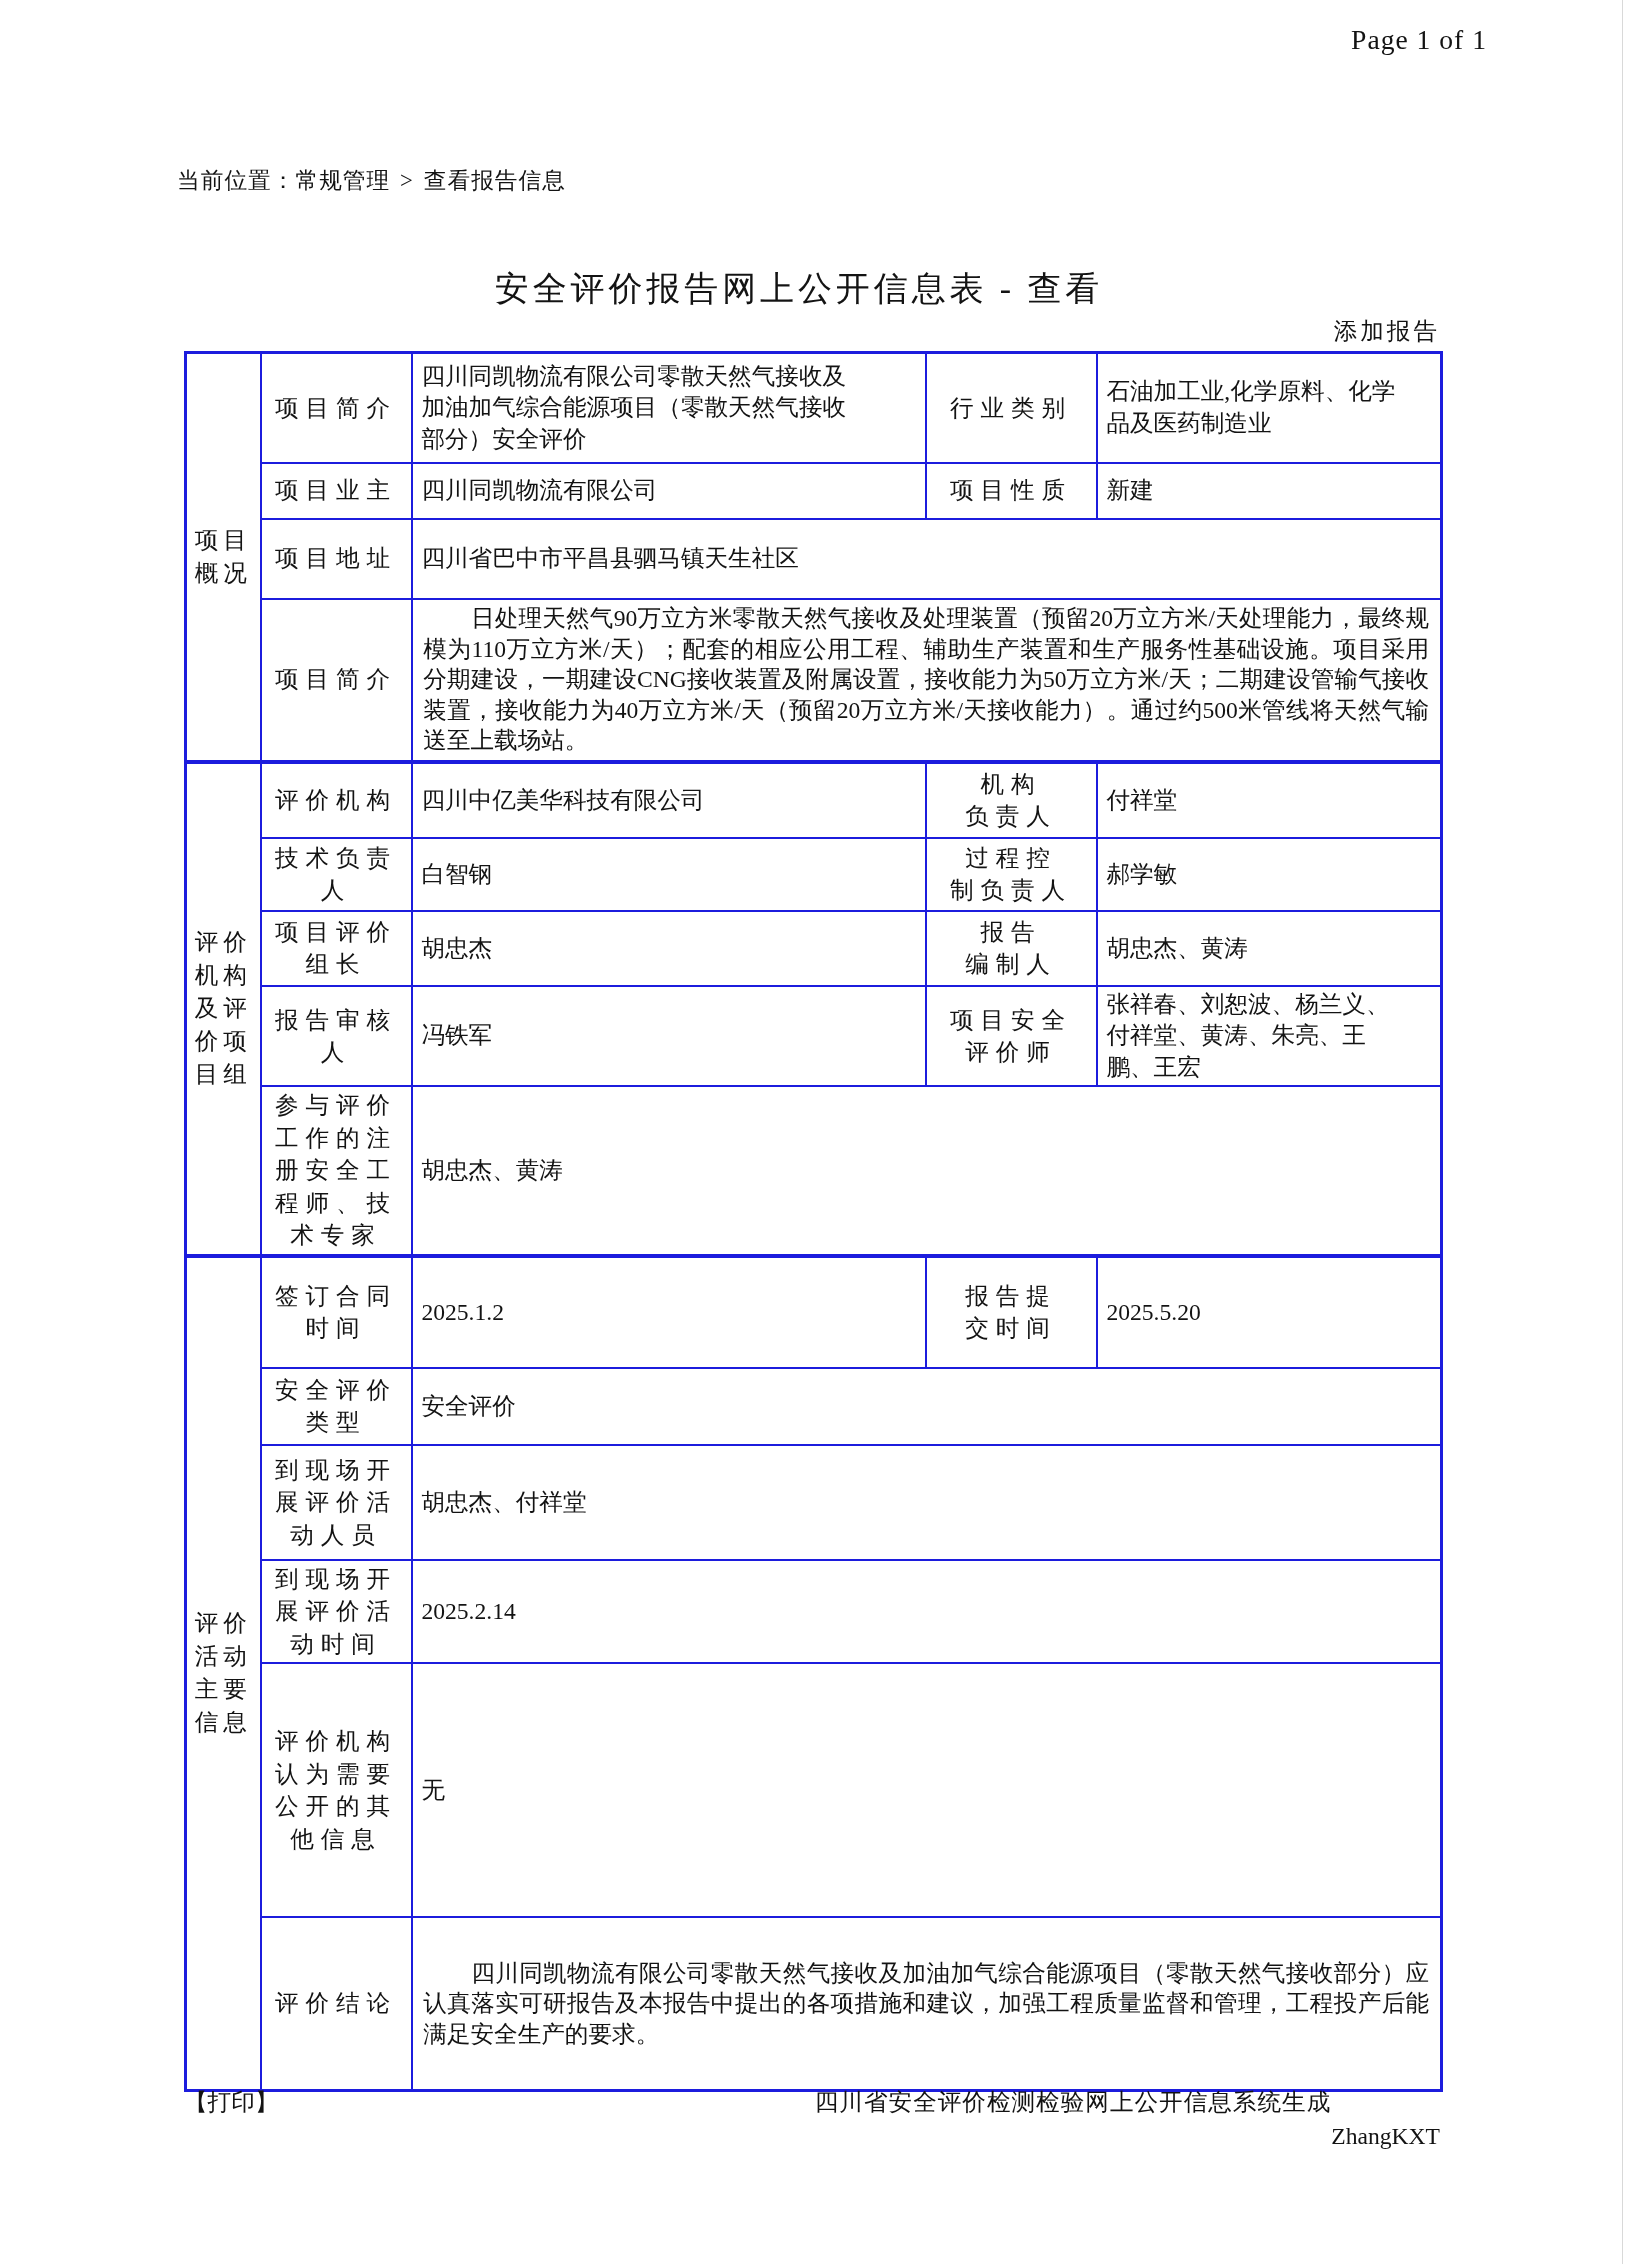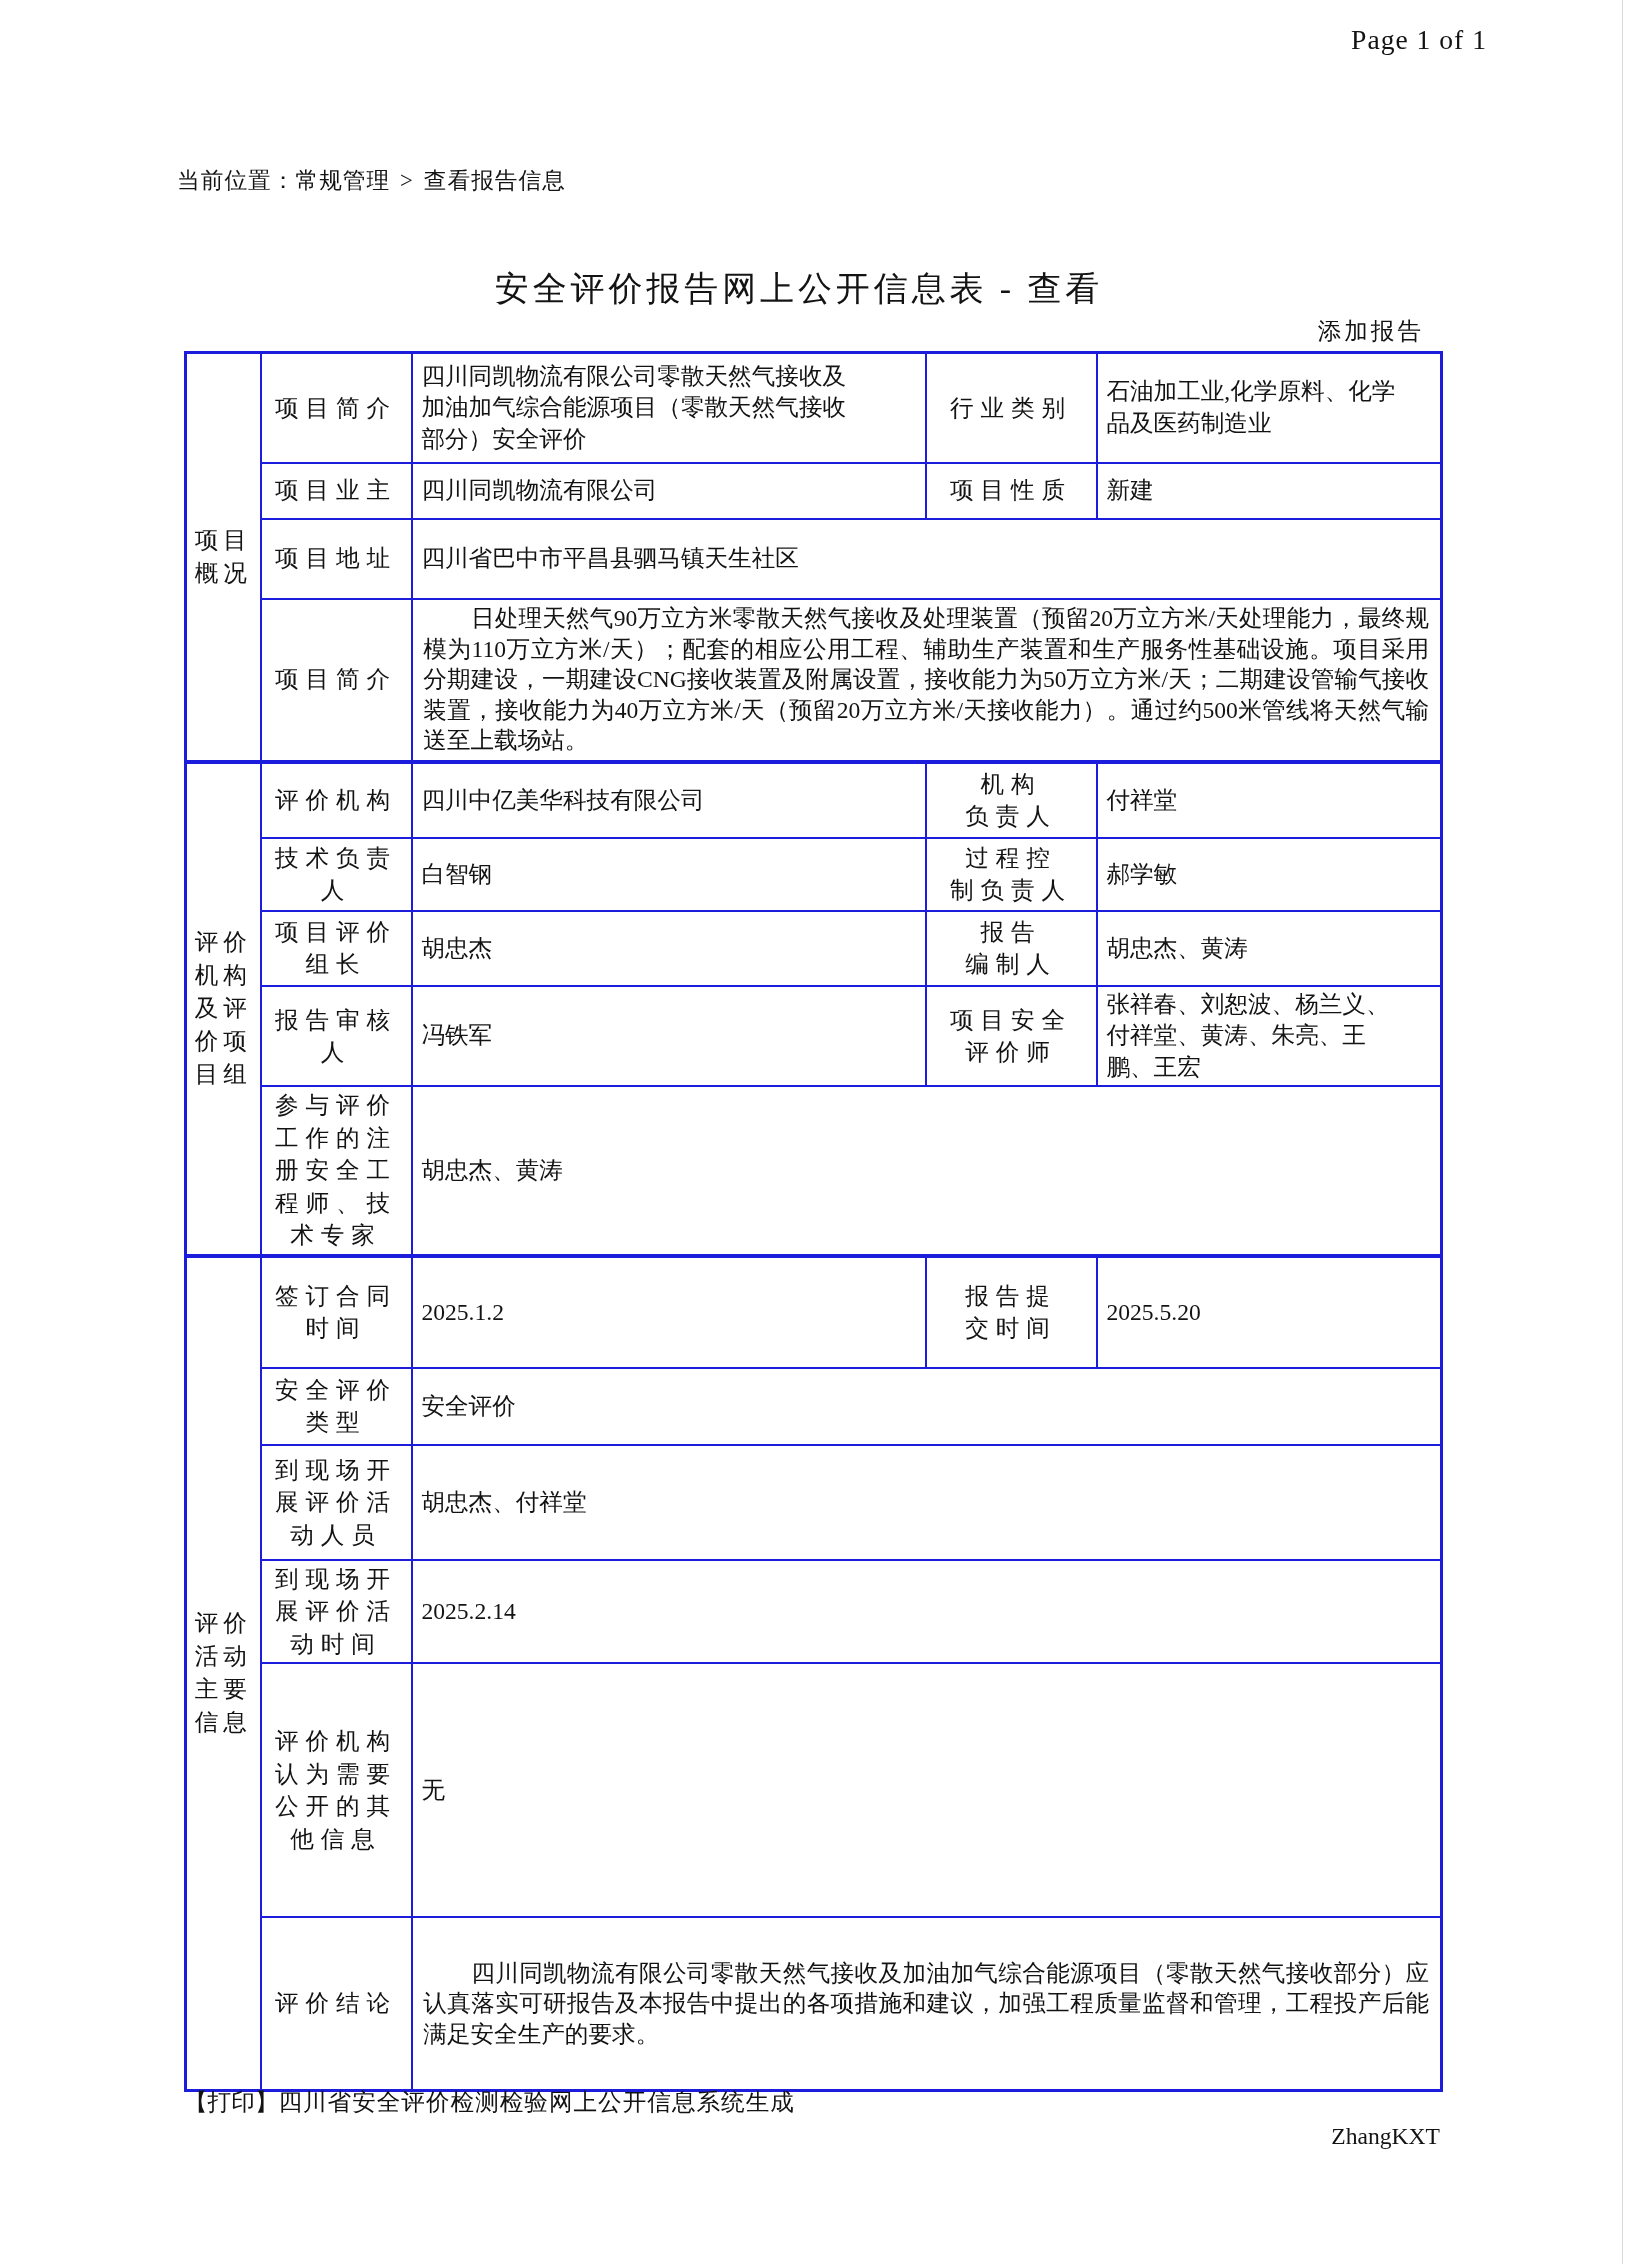--- a/index.html
+++ b/index.html
@@ -17,21 +17,21 @@
   .breadcrumb {
     position:absolute; left:177px; top:165px;
     font-size:22.7px; letter-spacing:1px;
   }
   .breadcrumb .sep { margin:0 9.9px; }
   .doc-title {
     position:absolute; left:171px; top:266px; width:1256px;
     text-align:center; font-size:34px; font-weight:normal; letter-spacing:3.9px;
   }
   .add-report {
-    position:absolute; left:168px; top:315px; width:1256px;
+    position:absolute; left:184px; top:315px; width:1256px;
     text-align:right; font-size:23.6px; letter-spacing:3px; cursor:pointer;
   }
   table.report {
     position:absolute; left:184px; top:351px; width:1256px;
     border-collapse:collapse; table-layout:fixed;
     border:3.9px solid var(--blue);
   }
   table.report td {
     border:2px solid var(--blue); vertical-align:middle;
     font-size:23.6px; color:var(--ink); overflow:hidden;
@@ -49,21 +49,21 @@
     text-align:left; white-space:pre-line; line-height:31.5px; padding:2px 8.9px;
   }
   .para {
     text-align:justify; line-height:30.5px; padding:3.9px 10.8px;
   }
   .footer {
     position:absolute; left:184px; top:2086px; width:1256px;
     font-size:23.6px; display:flex; align-items:flex-start;
   }
   .footer .print { flex:0 0 auto; cursor:pointer;text-align:center; }
-  .footer .generated { flex:1 1 auto; text-align:left; letter-spacing:1px; }
+  .footer .generated { flex:1 1 auto; text-align:right; letter-spacing:1px; }
   .footer .user { flex:0 0 auto;margin-top:37px; }
   .page-edge {
     position:absolute; top:0; right:5.9px; width:1px; height:2265px;
     background:#d9d9d9;
   }
 </style>
 </head>
 <body>
 
 <div class="page-indicator">Page 1 of 1</div>

